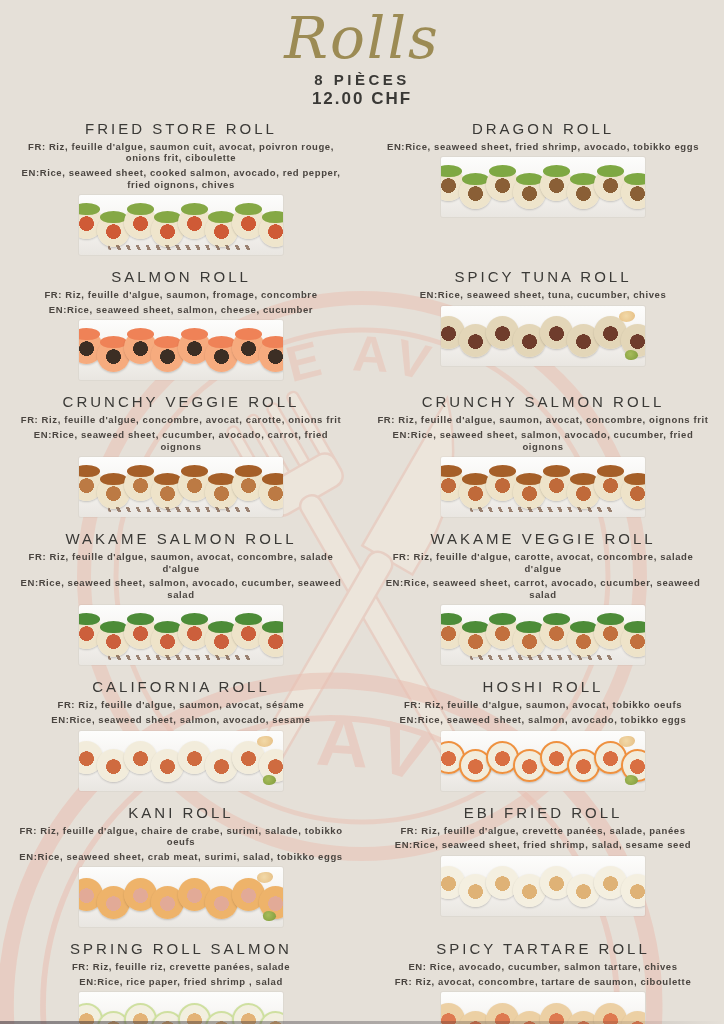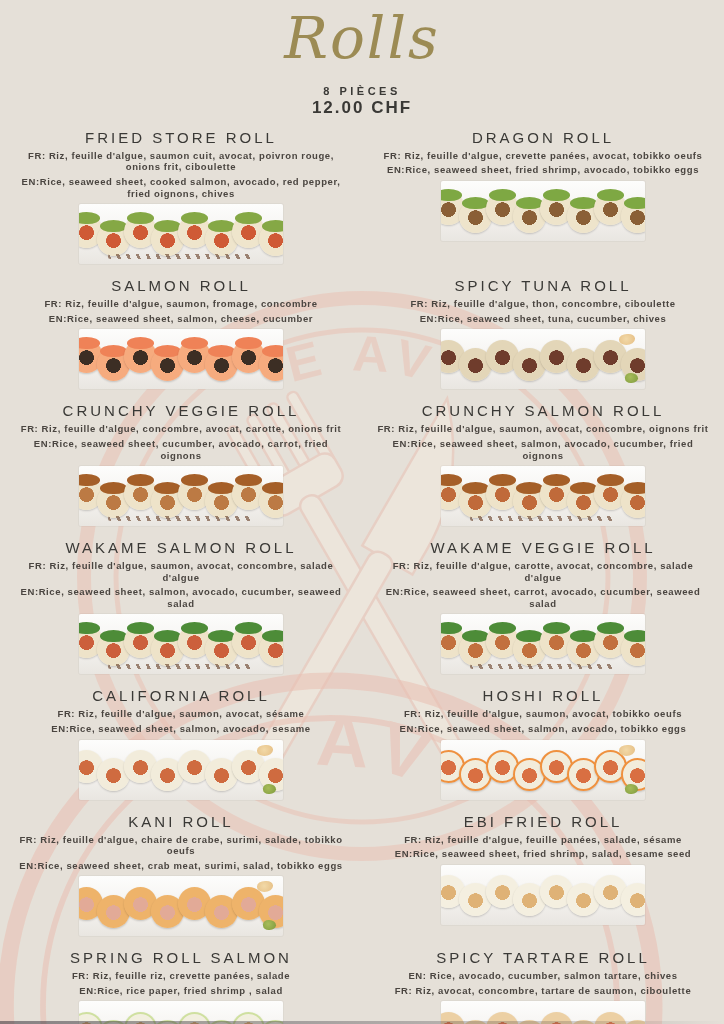--- a/index.html
+++ b/index.html
@@ -15,21 +15,21 @@
   .wm-ring{stroke:var(--wm-pink,#eabfb2);fill:none;}
   .wm-text{fill:var(--wm-pink,#eabfb2);font-family:"Liberation Sans",sans-serif;font-weight:bold;}
   .wm-utensil{fill:var(--wm-cream,#f3eadf);stroke:var(--wm-pink,#eabfb2);stroke-width:2.5;}
   
   .header{position:relative;text-align:center;padding-top:8px;z-index:2;}
   .script-title{
     font-family:"DejaVu Serif", serif;font-style:italic;
     font-size:58px;line-height:1.05;color:var(--gold,#9c8b54);
     letter-spacing:2px;
   }
-  .subtitle{margin-top:16px;font-size:11px;font-weight:600;letter-spacing:3.5px;color:var(--heading,#3a3936);}
+  .subtitle{margin-top:2px;font-size:15px;font-weight:600;letter-spacing:3.5px;color:var(--heading,#3a3936);}
   .price{margin-top:1px;font-size:17px;font-weight:bold;letter-spacing:2px;color:var(--heading,#3a3936);}
   
   .grid{
     position:relative;z-index:2;
     display:grid;grid-template-columns:362px 362px;
     margin-top:6px;
   }
   .item{padding:2px 6px 4px;text-align:center;}
   .item-title{
     margin:3px 0 4px;font-size:15px;font-weight:500;letter-spacing:3px;
@@ -134,21 +134,20 @@
             <span class="piece"></span>
             <span class="piece"></span>
             <span class="piece"></span>
             <span class="piece"></span>
           </div>
     </div>
   </section>
 
   <section class="item">
     <h2 class="item-title">DRAGON ROLL</h2>
-    <p class="desc">FR: Riz, feuille d'algue, crevette panées, avocat, tobikko oeufs</p>
     <p class="desc">EN:Rice, seaweed sheet, fried shrimp, avocado, tobikko eggs</p>
     <div class="photo" style="--rice: #eee4cb; --center: #8a5f36; --top: #7ea843; --edge: transparent;">
       <div class="pieces">
             <span class="piece"></span>
             <span class="piece"></span>
             <span class="piece"></span>
             <span class="piece"></span>
             <span class="piece"></span>
             <span class="piece"></span>
             <span class="piece"></span>
@@ -170,21 +169,20 @@
             <span class="piece"></span>
             <span class="piece"></span>
             <span class="piece"></span>
             <span class="piece"></span>
           </div>
     </div>
   </section>
 
   <section class="item">
     <h2 class="item-title">SPICY TUNA ROLL</h2>
-    <p class="desc">FR: Riz, feuille d'algue, thon, concombre, ciboulette</p>
     <p class="desc">EN:Rice, seaweed sheet, tuna, cucumber, chives</p>
     <div class="photo" style="--rice: #e3d6b8; --center: #6f3c2c; --top: transparent; --edge: transparent;">
       <div class="pieces">
             <span class="piece"></span>
             <span class="piece"></span>
             <span class="piece"></span>
             <span class="piece"></span>
             <span class="piece"></span>
             <span class="piece"></span>
             <span class="piece"></span>
@@ -322,21 +320,21 @@
             <span class="piece"></span>
             <span class="piece"></span>
           </div>
     <span class="garnish-wasabi"></span>
           <span class="garnish-ginger"></span>
         </div>
   </section>
 
   <section class="item">
     <h2 class="item-title">EBI FRIED ROLL</h2>
-    <p class="desc">FR: Riz, feuille d'algue, feuille panées, salade, sésame</p>
+    <p class="desc">FR: Riz, feuille d'algue, crevette panées, salade, panées</p>
     <p class="desc">EN:Rice, seaweed sheet, fried shrimp, salad, sesame seed</p>
     <div class="photo" style="--rice: #f4efe0; --center: #dfb276; --top: transparent; --edge: transparent;">
       <div class="pieces">
             <span class="piece"></span>
             <span class="piece"></span>
             <span class="piece"></span>
             <span class="piece"></span>
             <span class="piece"></span>
             <span class="piece"></span>
             <span class="piece"></span>

